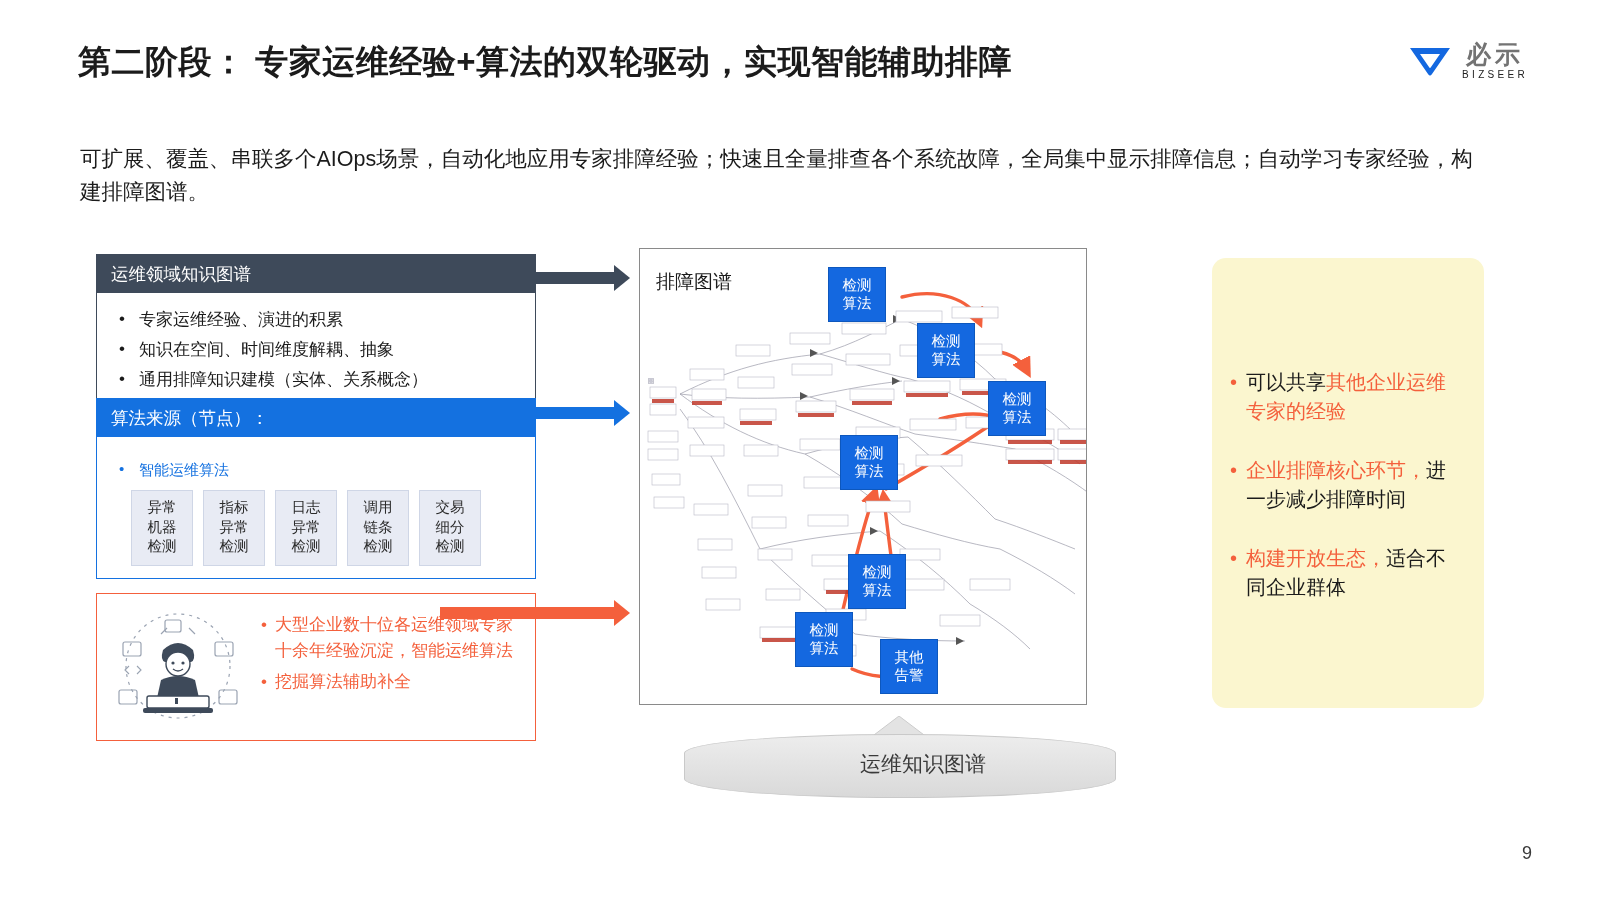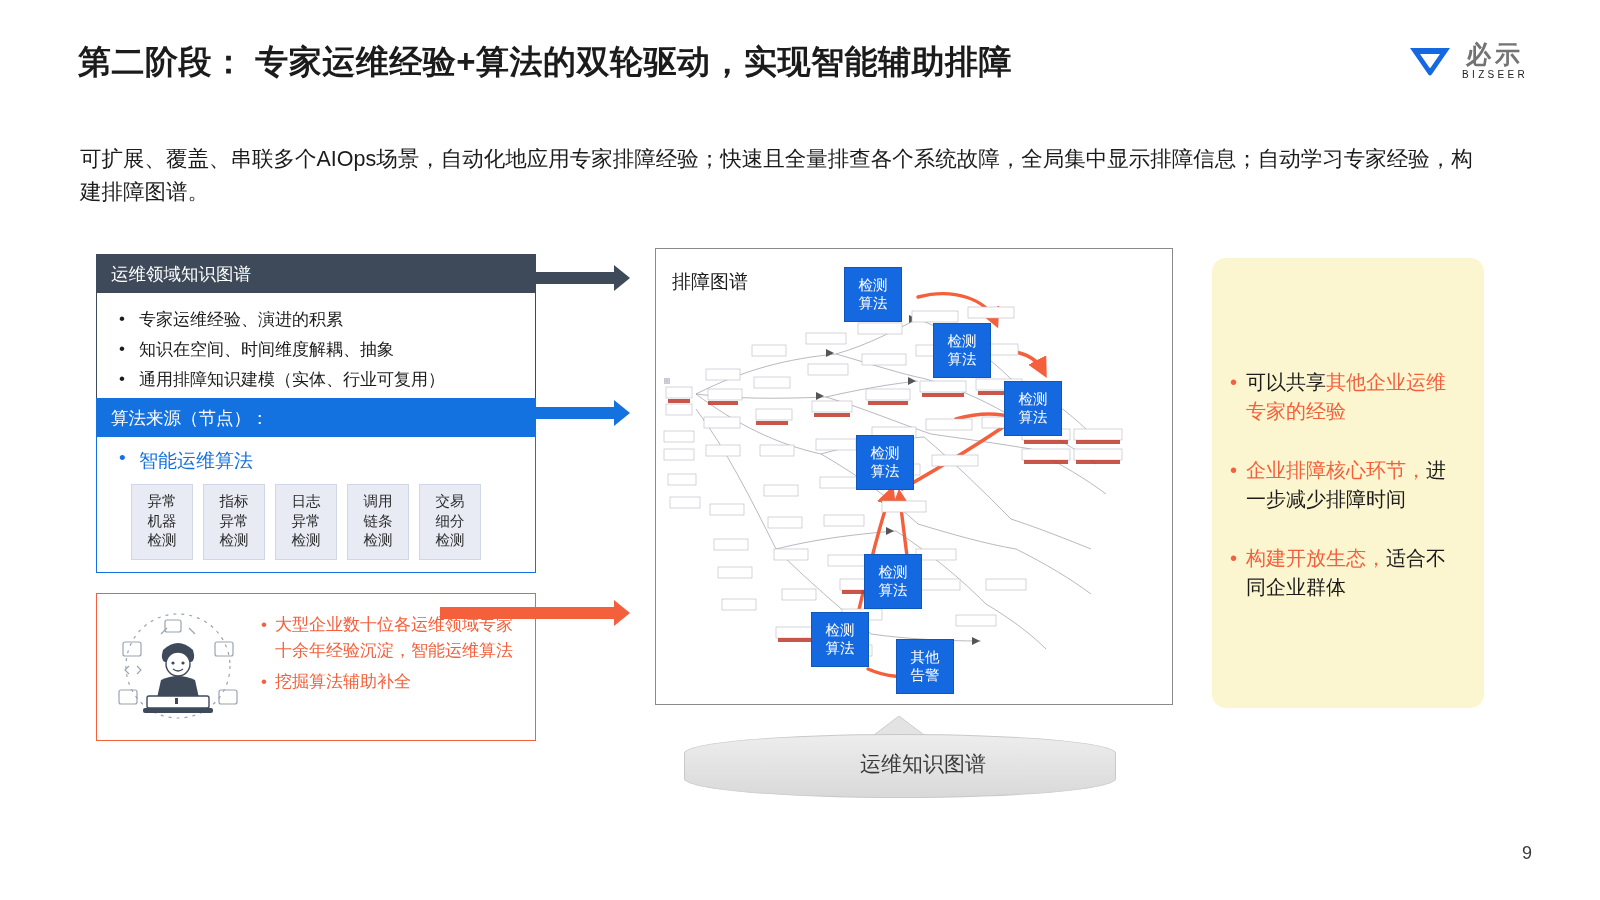--- a/index.html
+++ b/index.html
@@ -122,24 +122,24 @@
 
   
   #panel-algo {
     left: 96px;
     top: 398px;
     width: 440px;
     border: 1.5px solid #1471e0;
   }
   .algo-sub {
     color: #1471e0;
-    font-size: 19px;
+    font-size: 15px;
     position: relative;
     padding-left: 28px;
-    margin: 1px 0 10px 0;
+    margin: 14px 0 10px 0;
   }
   .algo-sub::before {
     content: "•";
     position: absolute;
     left: 8px;
     top: -1px;
     color: #1471e0;
   }
   .algo-cards {
     display: flex;
@@ -224,23 +224,23 @@
   #arrow-algo { left: 440px; top: 400px; width: 190px; }
   #arrow-algo .bar { background: #1471e0; }
   #arrow-algo .tip { border-left-color: #1471e0; }
   #arrow-ops  { left: 440px; top: 600px; width: 190px; }
   #arrow-ops .bar { background: #f4603c; }
   #arrow-ops .tip { border-left-color: #f4603c; }
 
   
   #center-panel {
     position: absolute;
-    left: 655px;
+    left: 639px;
     top: 248px;
-    width: 518px;
+    width: 448px;
     height: 457px;
     border: 1.5px solid #8a8a8a;
     background: #fff;
     box-sizing: border-box;
     overflow: hidden;
   }
   #center-title {
     position: absolute;
     left: 16px;
     top: 20px;
@@ -362,21 +362,21 @@
 </div>
 
 <div class="intro">可扩展、覆盖、串联多个AIOps场景，自动化地应用专家排障经验；快速且全量排查各个系统故障，全局集中显示排障信息；自动学习专家经验，构建排障图谱。</div>
 
 <div class="panel" id="panel-kg">
   <div class="panel-head head-dark">运维领域知识图谱</div>
   <div class="panel-body">
     <ul class="bullets">
       <li>专家运维经验、演进的积累</li>
       <li>知识在空间、时间维度解耦、抽象</li>
-      <li>通用排障知识建模（实体、行业可复用）</li>
+      <li>通用排障知识建模（实体、关系概念）</li>
     </ul>
   </div>
 </div>
 
 <div class="panel" id="panel-algo">
   <div class="panel-head head-blue">算法来源（节点）：</div>
   <div class="panel-body">
     <div class="algo-sub">智能运维算法</div>
     <div class="algo-cards">
       <div class="algo-card">异常<br>机器<br>检测</div>

